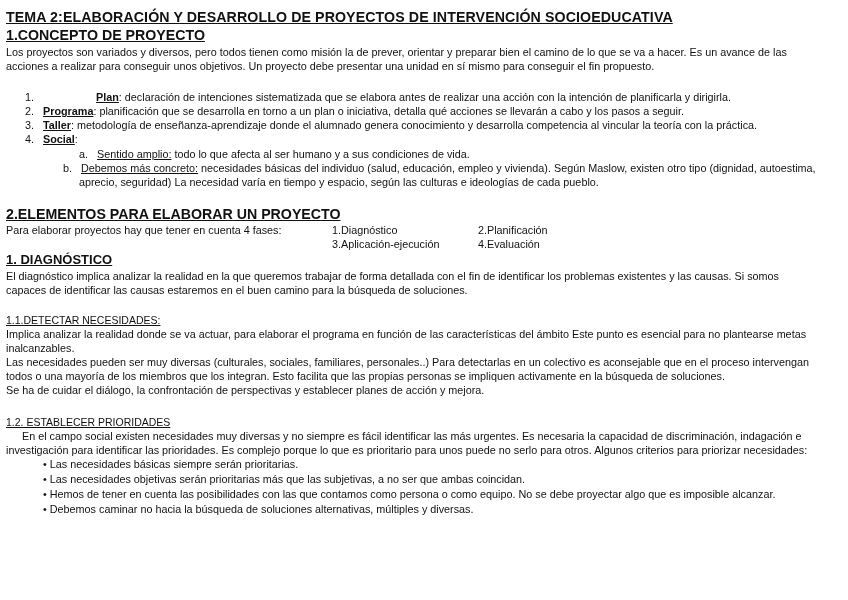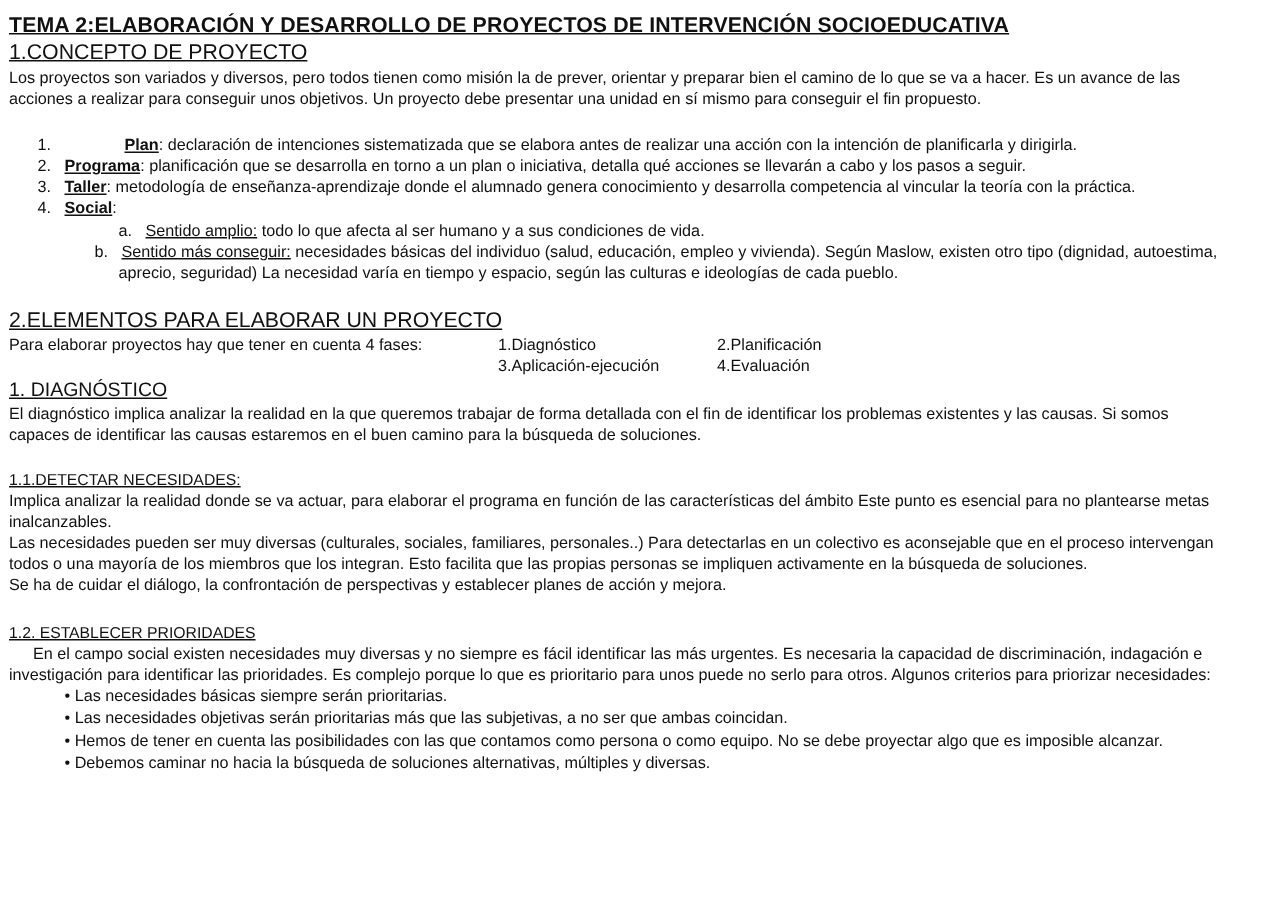--- a/index.html
+++ b/index.html
@@ -3,61 +3,61 @@
 <meta charset="utf-8">
 <style>
   html, body { margin: 0; padding: 0; background: #ffffff; }
   body {
     width: 848px; height: 600px; overflow: hidden; position: relative;
     font-family: "Liberation Sans", sans-serif; color: #111;
   }
   .page { position: absolute; left: 6px; top: 0; width: 836px; }
   .abs { position: absolute; white-space: nowrap; }
   .h1 { font-size: 14.2px; font-weight: bold; text-decoration: underline; letter-spacing: 0.1px; }
-  .h2 { font-size: 14.2px; font-weight: normal; text-decoration: underline; }
+  .h2 { font-size: 14.2px; font-weight: bold; text-decoration: underline; }
   .h3 { font-size: 10.5px; font-weight: normal; text-decoration: underline; }
   .p { font-size: 10.8px; line-height: 13px; }
   .u { text-decoration: underline; }
   .b { font-weight: bold; }
 </style>
 </head>
 <body>
 
 <div class="page">
 
   <div class="abs h1" style="left:0; top:9px;">TEMA 2:ELABORACIÓN Y DESARROLLO DE PROYECTOS DE INTERVENCIÓN SOCIOEDUCATIVA</div>
 
   <div class="abs h2" style="left:0; top:27px;">1.CONCEPTO DE PROYECTO</div>
   <div class="abs p" style="left:0; top:46px;">Los proyectos son variados y diversos, pero todos tienen como misión la de prever, orientar y preparar bien el camino de lo que se va a hacer. Es un avance  de las</div>
   <div class="abs p" style="left:0; top:60px;">acciones a realizar para conseguir unos objetivos. Un proyecto debe presentar una unidad en sí mismo para conseguir el fin propuesto.</div>
 
   <div class="abs p" style="left:19px; top:91px;">
     <span>1.</span>
-    <span class="b u" style="margin-left:6px;padding-left:40px;">Plan</span><span>: declaración de intenciones sistematizada que se elabora antes de realizar una acción con la intención de planificarla y dirigirla.</span>
+    <span class="b u" style="margin-left:19px;padding-left:40px;">Plan</span><span>: declaración de intenciones sistematizada que se elabora antes de realizar una acción con la intención de planificarla y dirigirla.</span>
   </div>
   <div class="abs p" style="left:19px; top:105px;">
     <span>2.</span>
     <span class="b u" style="margin-left:6px;">Programa</span><span>: planificación que se desarrolla en torno a un plan o iniciativa, detalla qué acciones se llevarán a cabo y los pasos a seguir.</span>
   </div>
   <div class="abs p" style="left:19px; top:119px;">
     <span>3.</span>
     <span class="b u" style="margin-left:6px;">Taller</span><span>: metodología de enseñanza-aprendizaje donde el alumnado genera conocimiento y desarrolla competencia al vincular la teoría con la práctica.</span>
   </div>
   <div class="abs p" style="left:19px; top:133px;">
     <span>4.</span>
     <span class="b u" style="margin-left:6px;">Social</span><span>:</span>
   </div>
 
   <div class="abs p" style="left:73px; top:148px;text-align:right;">
     <span>a.</span>
     <span class="u" style="margin-left:6px;">Sentido amplio:</span><span> todo lo que afecta al ser humano y a sus condiciones de vida.</span>
   </div>
   <div class="abs p" style="left:57px; top:162px;">
     <span>b.</span>
-    <span class="u" style="margin-left:6px;">Sentido más conseguir:</span><span> necesidades básicas del individuo (salud, educación, empleo y vivienda). Según Maslow, existen otro tipo (dignidad, autoestima,</span>
+    <span class="u" style="margin-left:6px;">Debemos más concreto:</span><span> necesidades básicas del individuo (salud, educación, empleo y vivienda). Según Maslow, existen otro tipo (dignidad, autoestima,</span>
   </div>
   <div class="abs p" style="left:73px; top:176px;">aprecio, seguridad) La necesidad varía en tiempo y espacio, según las culturas e ideologías de cada pueblo.</div>
 
   <div class="abs h2" style="left:0; top:206px;">2.ELEMENTOS PARA ELABORAR UN PROYECTO</div>
   <div class="abs p" style="left:0; top:224px;">Para elaborar proyectos hay que tener en cuenta 4 fases:</div>
   <div class="abs p" style="left:326px; top:224px;">1.Diagnóstico</div>
   <div class="abs p" style="left:472px; top:224px;">2.Planificación</div>
   <div class="abs p" style="left:326px; top:238px;text-align:right;">3.Aplicación-ejecución</div>
   <div class="abs p" style="left:472px; top:238px;">4.Evaluación</div>
 

